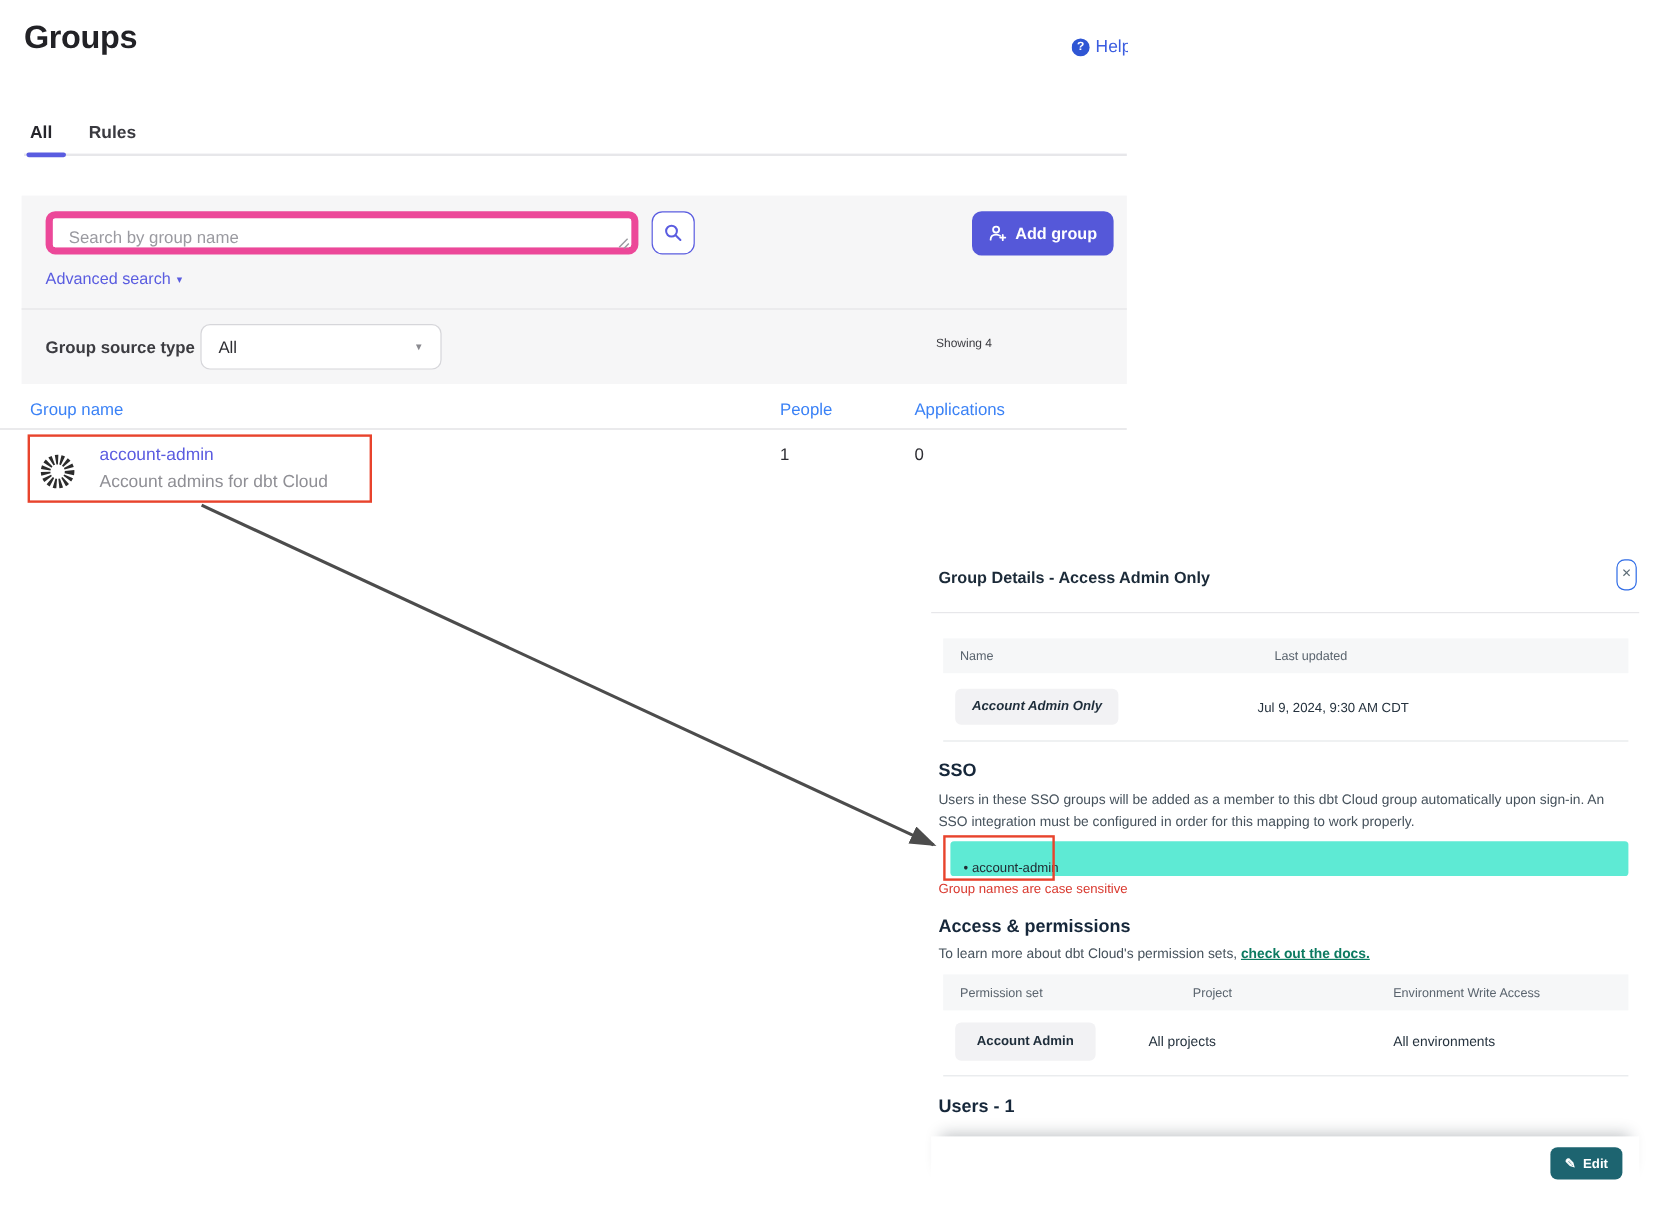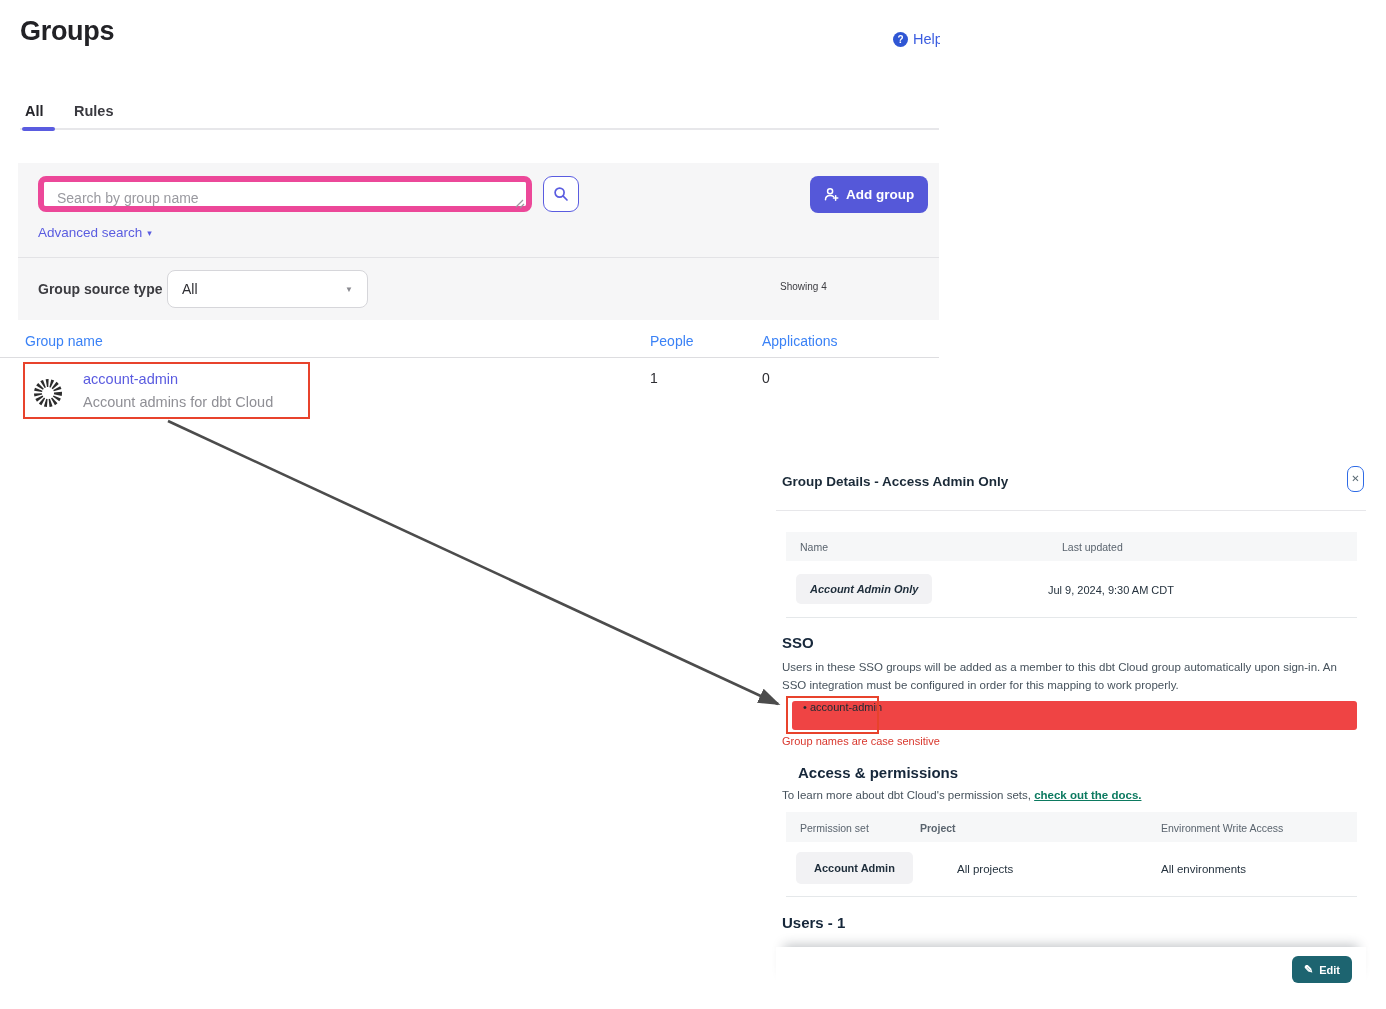--- a/index.html
+++ b/index.html
@@ -70,32 +70,32 @@
   .th-name{left:800px;top:541px;}
   .th-updated{left:1048px;top:541px;margin-left:14px;}
   .chip{background:#f2f2f4;border-radius:5px;font-size:11px;font-weight:bold;color:#1e2d3a;padding:9px 14px;display:inline-block;}
   .chip-name{left:796px;top:574px;font-style:italic;}
   .cell-updated{left:1048px;top:584px;font-size:11px;color:#25323e;}
   .name-row-line{left:786px;top:617px;width:571px;height:1px;background:#e5e8ea;}
 
   .sec-heading{font-size:15px;font-weight:bold;color:#16273a;}
   .sso-heading{left:782px;top:634px;}
   .sso-desc{left:782px;top:658px;width:578px;font-size:11.5px;line-height:1.6;color:#46525c;}
-  .sso-bar{left:792px;top:701px;width:565px;height:29px;background:#ef4444;border-radius:3px;display:flex;align-items:flex-start;}
+  .sso-bar{left:792px;top:701px;width:565px;height:29px;background:#5eead4;border-radius:3px;display:flex;align-items:flex-end;}
   .sso-text{margin-left:11px;font-size:11px;color:#202b33;}
   .hl-box-sso{left:786px;top:696px;width:93px;height:38px;border:2.5px solid #e8432c;box-sizing:border-box;pointer-events:none;}
   .sso-note{left:782px;top:735px;font-size:11px;color:#d9382e;}
 
-  .access-heading{left:782px;top:764px;margin-left:16px;}
+  .access-heading{left:782px;top:764px;}
   .access-intro{left:782px;top:789px;font-size:11.5px;color:#46525c;}
   .docs-link{color:#0c7a60;text-decoration:underline;font-weight:bold;cursor:pointer;}
 
   .perm-thead{left:786px;top:812px;width:571px;height:30px;}
   .th-permset{left:800px;top:822px;}
-  .th-project{left:920px;top:822px;font-weight:bold;}
+  .th-project{left:994px;top:822px;}
   .th-env{left:1161px;top:822px;}
   .chip-perm{left:796px;top:852px;padding:10px 18px;}
   .cell-project{left:957px;top:863px;font-size:11.5px;color:#25323e;}
   .cell-env{left:1161px;top:863px;font-size:11.5px;color:#25323e;}
   .perm-row-line{left:786px;top:896px;width:571px;height:1px;background:#e5e8ea;}
 
   .users-heading{left:782px;top:914px;}
 
   .detail-footer{left:776px;top:947px;width:590px;height:45px;background:#fff;
     box-shadow:0 -10px 12px -8px rgba(30,40,50,.28);display:flex;align-items:center;justify-content:flex-end;padding-right:14px;box-sizing:border-box;}

